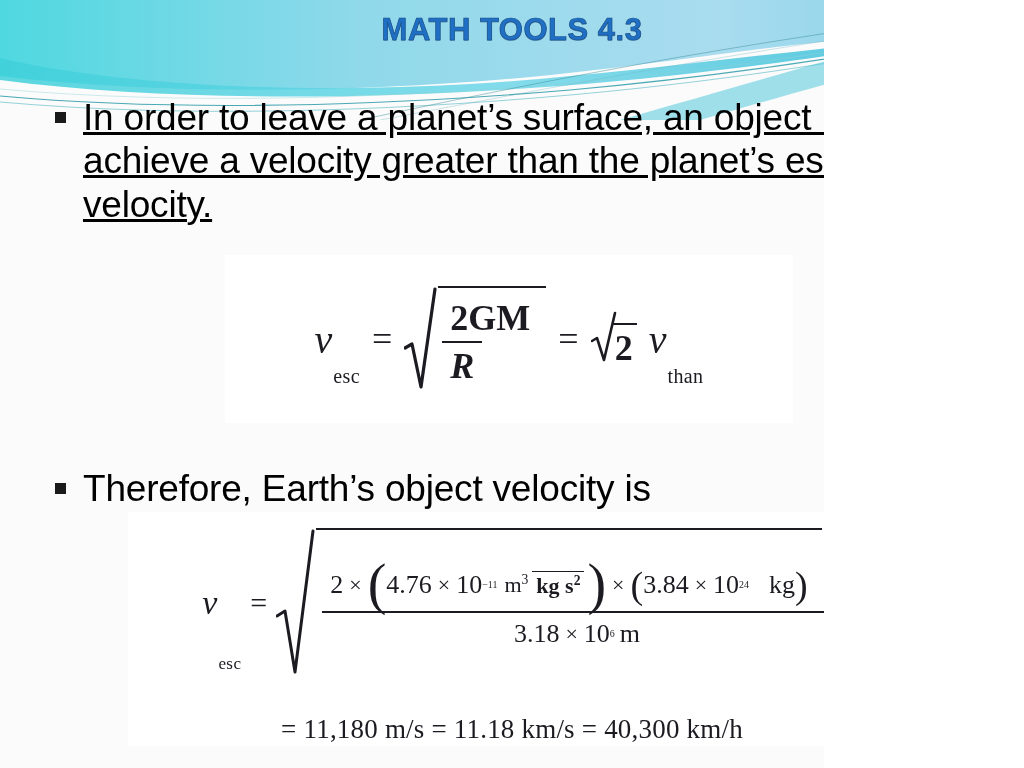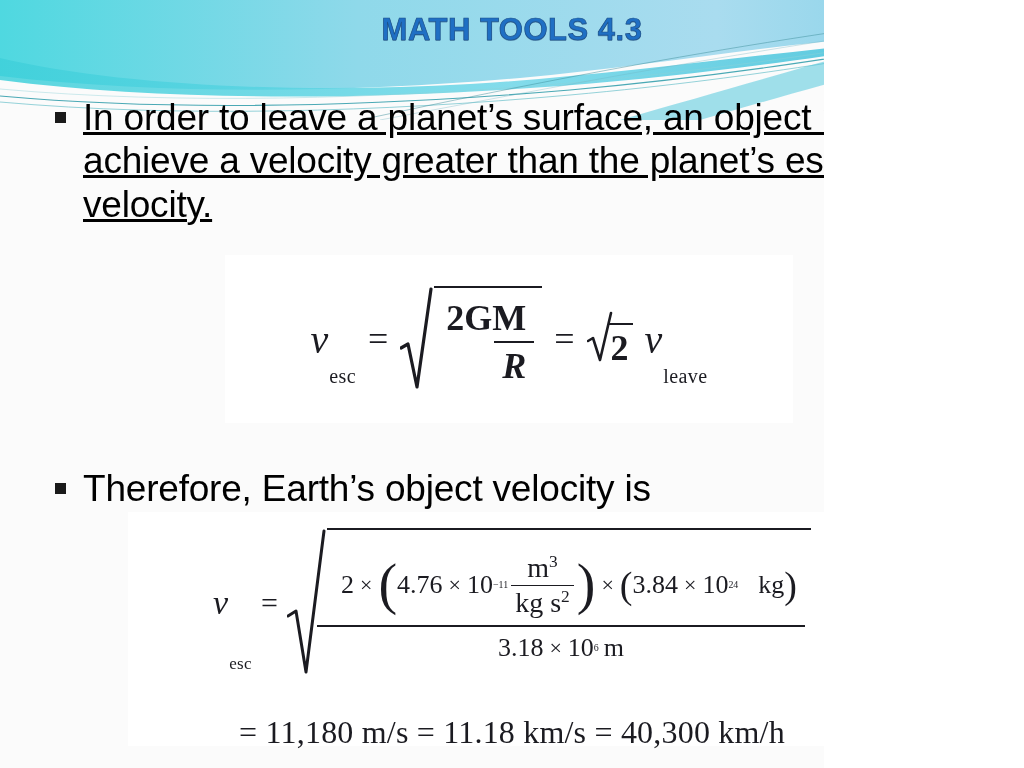--- a/index.html
+++ b/index.html
@@ -136,21 +136,21 @@
   .radical-body {
     border-top: 2px solid #1b1b21;
     padding: 4px 8px 0 4px;
     display: flex;
     align-items: center;
     justify-content: center;
   }
   .frac {
     display: inline-flex;
     flex-direction: column;
-    align-items: flex-end;
+    align-items: flex-start;
     text-align: center;
   }
   .frac > .num { padding: 0 8px 2px 8px; }
   .frac > .den { padding: 2px 8px 0 8px; border-top: 2px solid #1b1b21; }
 
   .big {
     font-size: 36px;
     font-weight: bold;
     font-family: "Liberation Serif", serif;
   }
@@ -162,21 +162,21 @@
   }
 
   
   .eq2-row {
     display: flex;
     align-items: center;
     justify-content: center;
   }
   .eq2-main { margin-top: 4px; }
   .eq2-result {
-    font-size: 32px;
+    font-size: 27px;
     margin-top: 36px;
     font-family: "Liberation Serif", serif;
     letter-spacing: 0.2px;
   }
   .t26 { font-size: 26px; }
   .t20 { font-size: 20px; }
   .sup {
     font-size: 0.62em;
     vertical-align: super;
     line-height: 0;
@@ -188,28 +188,28 @@
     font-weight: 300;
   }
   .paren-med {
     font-size: 38px;
     font-family: "Liberation Serif", serif;
     line-height: 0.8;
   }
   .times { margin: 0 6px; font-size: 22px; }
   .unit-frac {
     display: inline-flex;
-    flex-direction: column;
-    align-items: center;
-    font-size: 28px;
+    flex-direction: row;
+    align-items: center;
+    font-size: 22px;
     margin: 0 3px;
     vertical-align: middle;
   }
   .unit-frac .num { padding: 0 4px 1px 4px; }
-  .unit-frac .den { padding: 1px 4px 0 4px; border-top: 1.5px solid #1b1b21; }
+  .unit-frac .den { padding: 1px 4px 0 4px; border-top: 1.5px solid #1b1b21; font-weight: bold; }
   .sqrt2-tall {
     display: inline-flex;
     align-items: flex-end;
   }
 </style>
 </head>
 <body>
 
 <div class="slide">
 
@@ -279,21 +279,21 @@
       <span class="sqrt2-tall">
         <span>
           <svg width="26" height="56" viewBox="0 0 26 56" xmlns="http://www.w3.org/2000/svg">
             <path d="M1,32 L6,29 L13,51 L24,4" fill="none" stroke="#1b1b21" stroke-width="2.6" stroke-linecap="round" stroke-linejoin="round"></path>
           </svg>
         </span>
         <span class="big" style="border-top:2px solid #1b1b21;padding:2px 4px 0 2px;margin-left:-4px;">2</span>
       </span>
 
       <span class="var-italic" style="margin-left:12px;">v</span>
-      <span class="sub">leave</span>
+      <span class="sub">than</span>
     </div>
   </div>
 
   <div class="bullet-block" id="bullet-2">
     <span class="bullet-marker"></span>
     <span class="bullet-text">Therefore, Earth’s object velocity is</span>
   </div>
 
   <div class="equation-plate" id="equation-2">
 

